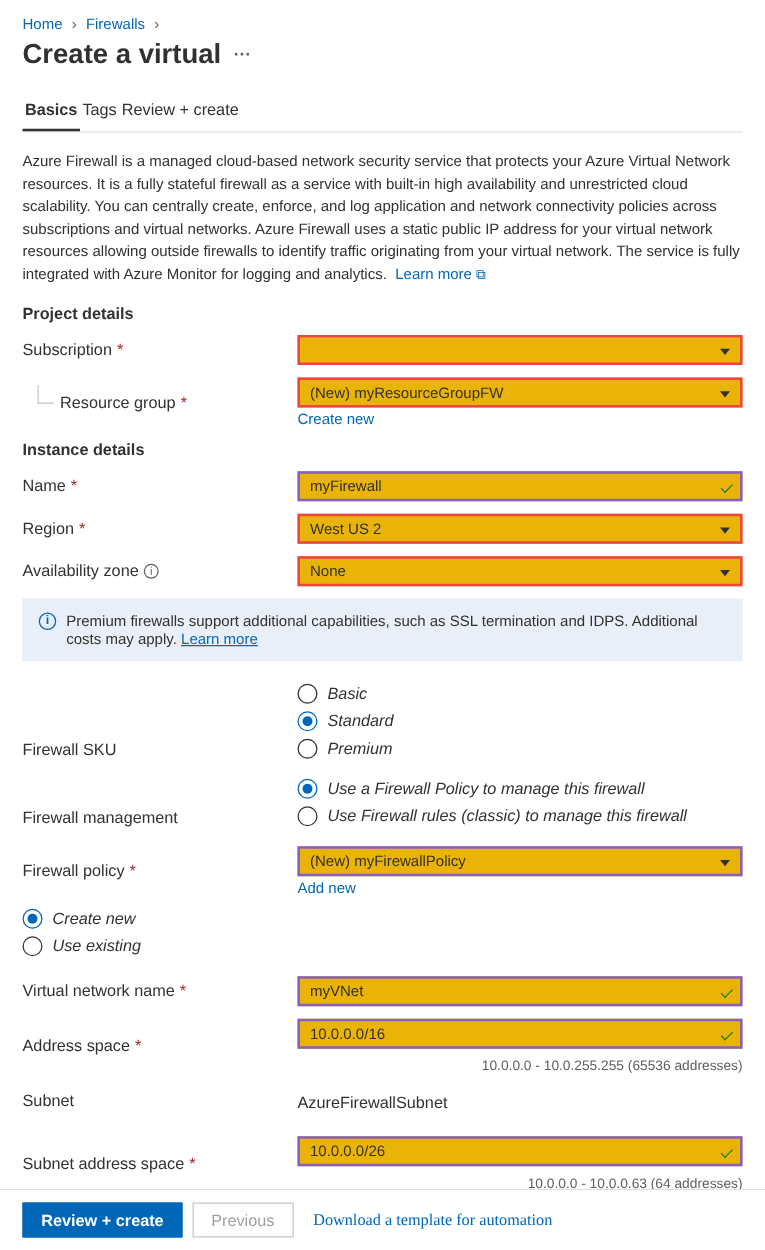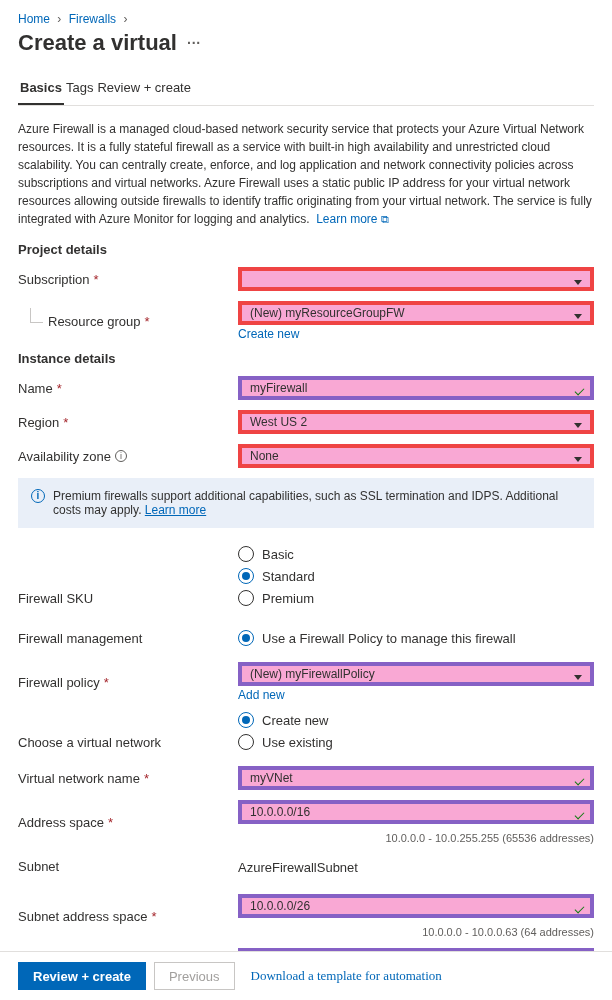--- a/index.html
+++ b/index.html
@@ -26,22 +26,22 @@
   .section-h { font-weight: 600; font-size: 13px; margin: 8px 0 10px 0; }
   .row { display: flex; align-items: center; margin-bottom: 10px; min-height: 24px; }
   .row.tall { align-items:flex-end; }
   .label-col { width: 220px; font-size: 13px; color:#323130; display:flex; align-items:center; gap:4px; flex-wrap:wrap; }
   .label-col.indent { padding-left: 30px; position:relative; }
   .label-col.indent::before { content:""; position:absolute; left:12px; top:-6px; width:12px; height:14px; border-left:1px solid #c8c6c4; border-bottom:1px solid #c8c6c4; }
   .req { color: #a4262c; }
   .info-icon { width:12px; height:12px; border:1px solid #605e5c; border-radius:50%; font-size:9px; line-height:10px; text-align:center; color:#605e5c; display:inline-block; }
   .field-col { flex: 1; }
   .select, .input {
-    width: 100%; height: 24px; border: 4px solid #ef4444;
-    font-size: 12px; padding: 2px 24px 2px 8px; background:#f9a8d4;
+    width: 100%; height: 24px; border: 2px solid #ef4444;
+    font-size: 12px; padding: 2px 24px 2px 8px; background:#eab308;
     position:relative; display:flex; align-items:center;
   }
   .select.purple, .input.purple { border-color: #8661c5; text-align: center; }
   .select::after {
     content:""; position:absolute; right:8px; top:9px;
     border-left:4px solid transparent; border-right:4px solid transparent;
     border-top:5px solid #323130;
   }
   .input.valid::after {
     content:""; position:absolute; right:8px; top:6px;
@@ -50,21 +50,21 @@
   }
   .link { color:#0067b8; font-size:12px; text-decoration:none; display:inline-block; margin-top:2px; }
   .helper { font-size:11px; color:#605e5c; text-align:right; margin-top:8px; }
   .banner {
     background:#e9eff8; border:1px solid #e9eff8; padding:10px 12px;
     font-size:12px; display:flex; gap:8px; align-items:flex-start;
     margin: 10px 0 18px 0;
   }
   .banner .bicon { color:#0067b8; font-weight:bold; width:14px; height:14px; border:1.5px solid #0067b8; border-radius:50%; font-size:10px; line-height:12px; text-align:center; flex-shrink:0;}
   .banner a { color:#0067b8; text-decoration:underline; }
-  .radio-group { display:flex; flex-direction:column; gap:6px; }
+  .radio-group { display:flex; flex-direction:column; gap:6px;font-style:italic; }
   .radio-opt { display:flex; align-items:center; gap:8px; font-size:13px; }
   .radio { width:16px; height:16px; border:1px solid #323130; border-radius:50%; display:inline-flex; align-items:center; justify-content:center; flex-shrink:0;}
   .radio.sel { border-color:#0067b8; }
   .radio.sel::after { content:""; width:8px; height:8px; background:#0067b8; border-radius:50%; }
   .static-text { font-size:13px; padding-top:2px; }
   .footer {
     position: fixed; bottom:0; left:0; width:612px;
     background:#fff; border-top:1px solid #e1dfdd;
     padding:10px 18px; display:flex; gap:8px; align-items:center;
   }
@@ -194,41 +194,44 @@
 <div class="spacer"></div>
 
 <div class="row tall">
   <div class="label-col">Firewall management</div>
   <div class="field-col">
     <div class="radio-group">
       <div class="radio-opt">
           <span class="radio sel"></span>
           <span>Use a Firewall Policy to manage this firewall</span>
         </div>
+      <div class="radio-opt">
+          <span class="radio"></span>
+          <span>Use Firewall rules (classic) to manage this firewall</span>
+        </div>
     </div>
   </div>
 </div>
 
 <div class="spacer"></div>
 
 <div class="row">
   <div class="label-col">
     <span>Firewall policy</span>
       <span class="req">*</span>
   </div>
   <div class="field-col">
     <div class="select purple">
       <span>(New) myFirewallPolicy</span>
     </div>
     <a href="#" class="link">Add new</a>
   </div>
 </div>
 
 <div class="row tall">
-  <div class="label-col">Choose a virtual network</div>
   <div class="field-col">
     <div class="radio-group">
       <div class="radio-opt">
           <span class="radio sel"></span>
           <span>Create new</span>
         </div>
       <div class="radio-opt">
           <span class="radio"></span>
           <span>Use existing</span>
         </div>

